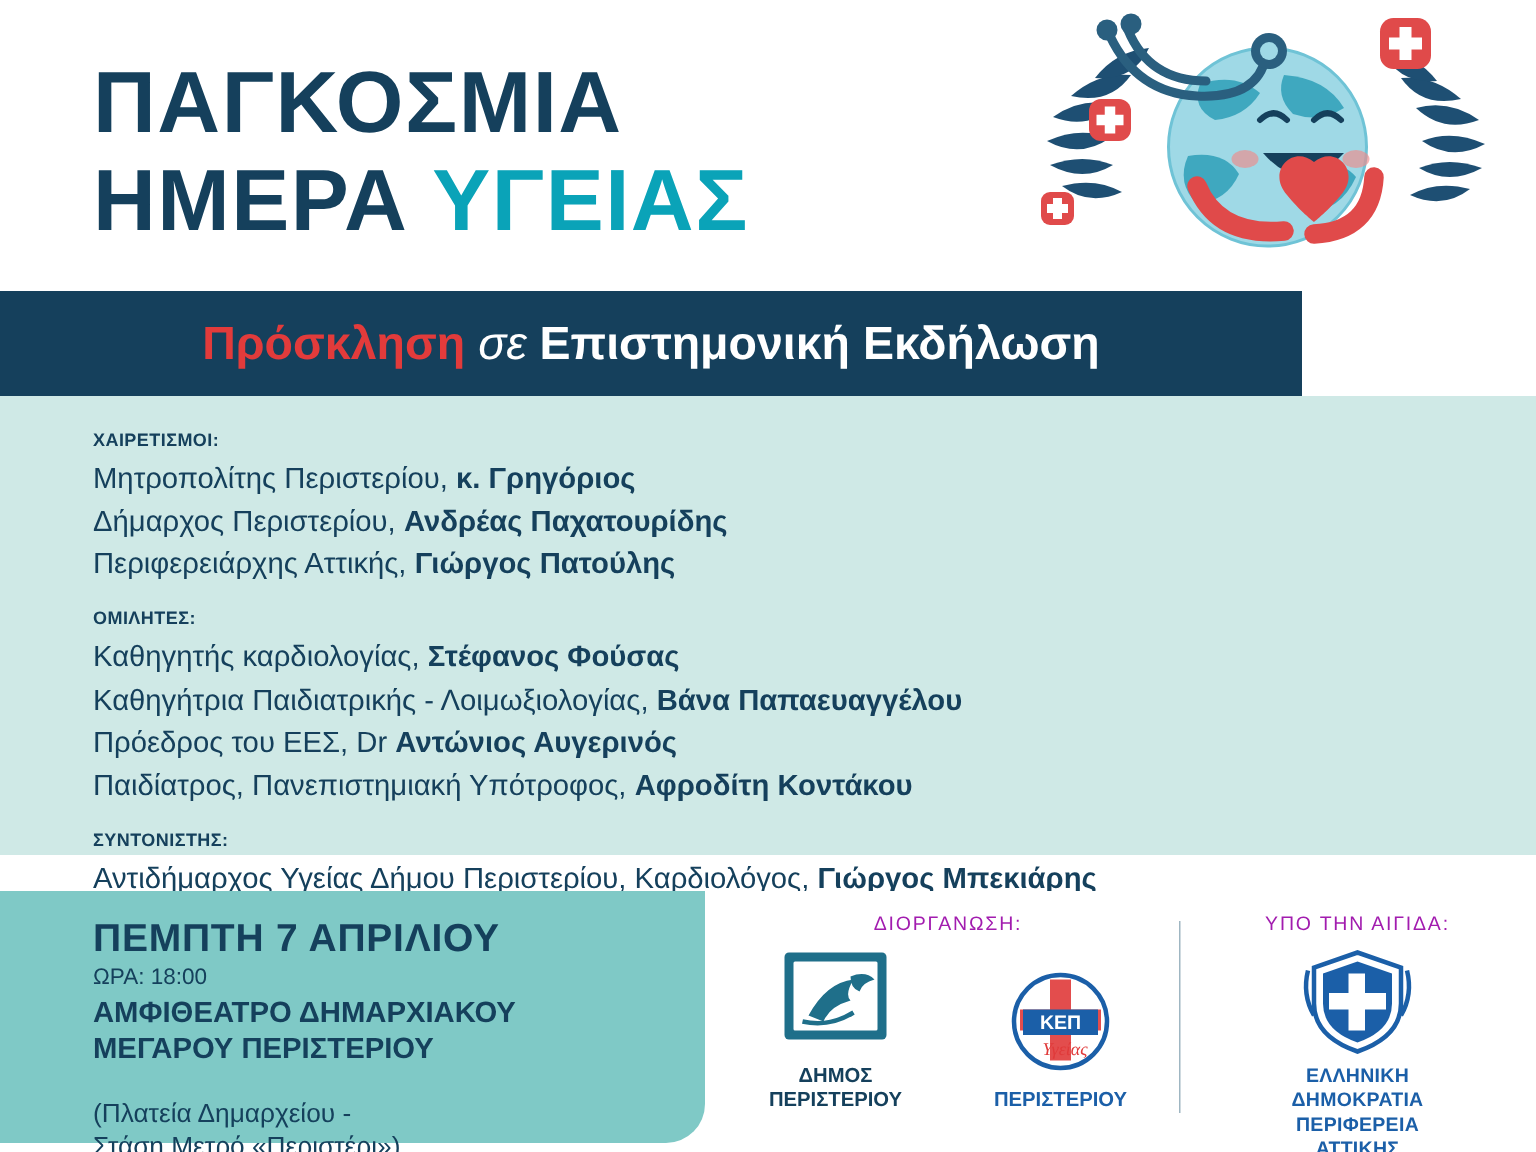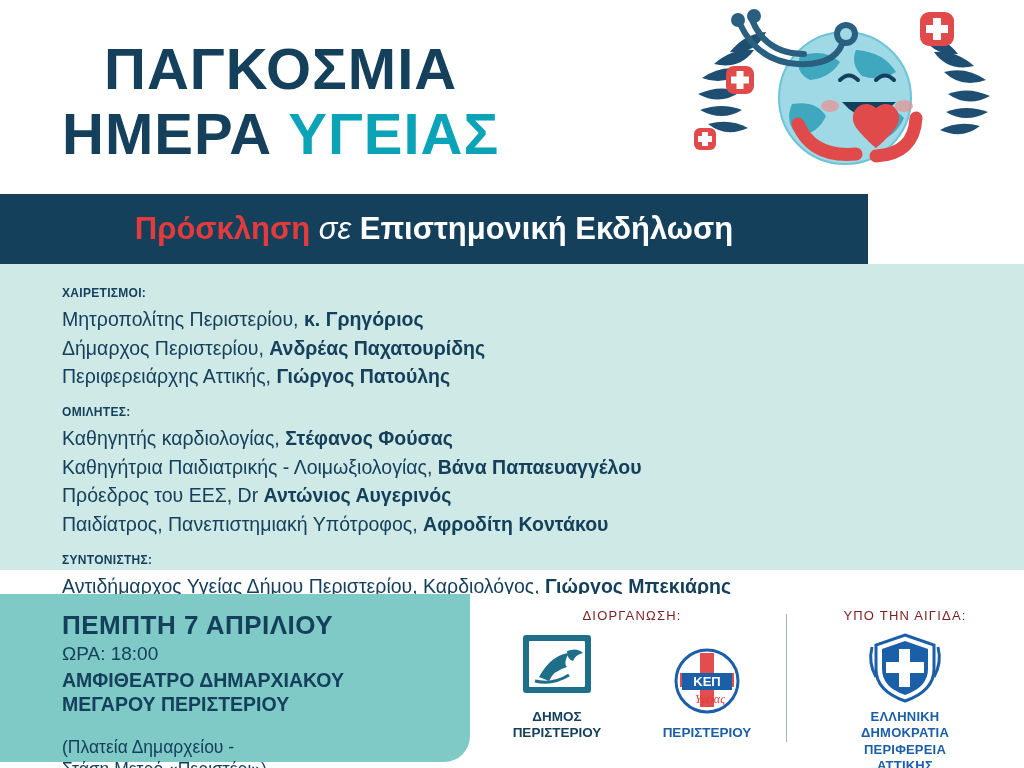--- a/index.html
+++ b/index.html
@@ -14,21 +14,20 @@
     width: 1024px; height: 768px;
     background: #ffffff;
   }
 
   
   .header {
     position: absolute;
     left: 0; top: 0;
     width: 1024px; height: 222px;
     background: #ffffff;
-    text-align: center;
   }
   .header-title {
     position: absolute;
     left: 62px; top: 38px;
     line-height: 1.06;
   }
   .header-title .line {
     font-size: 58px;
     font-weight: bold;
     color: #15405c;
@@ -118,21 +117,21 @@
     left: 62px; top: 16px;
   }
   .event-date {
     font-size: 26px;
     font-weight: bold;
     color: #15405c;
     letter-spacing: 0.5px;
     white-space: nowrap;
   }
   .event-time {
-    font-size: 19px;
+    font-size: 15px;
     color: #15405c;
     margin-top: 2px;
     white-space: nowrap;
   }
   .event-venue {
     font-size: 19.5px;
     font-weight: bold;
     color: #15405c;
     margin-top: 3px;
     line-height: 1.25;
@@ -163,21 +162,21 @@
     content: "";
     position: absolute;
     left: 0; top: 10px;
     width: 1px; height: 128px;
     background: #9fb6c2;
   }
   .col-label {
     text-align: center;
     font-size: 13px;
     letter-spacing: 1.2px;
-    color: #7f1d1d;
+    color: #a21caf;
     padding-top: 4px;
   }
   .logo-row {
     display: flex;
     justify-content: center;
     align-items: flex-end;
     gap: 22px;
     margin-top: 8px;
   }
   .logo-item {

